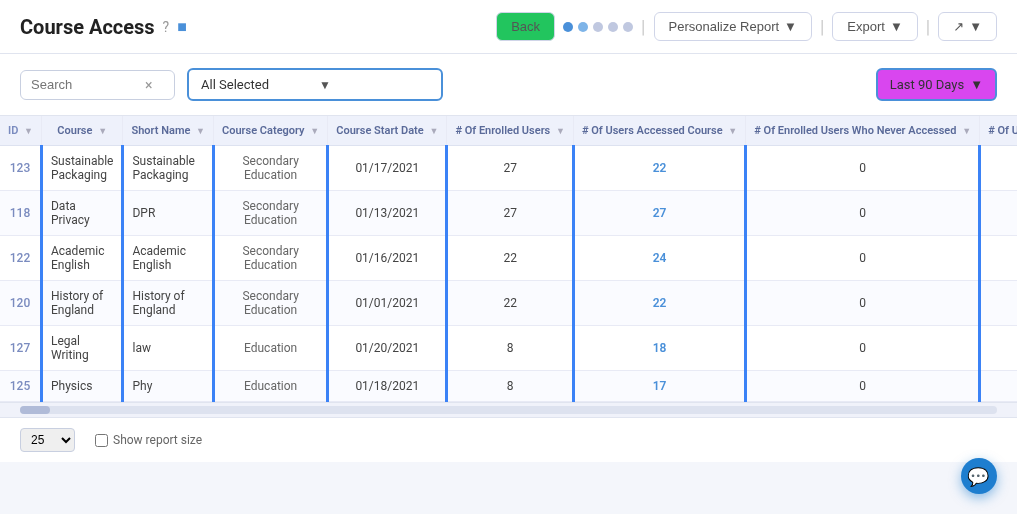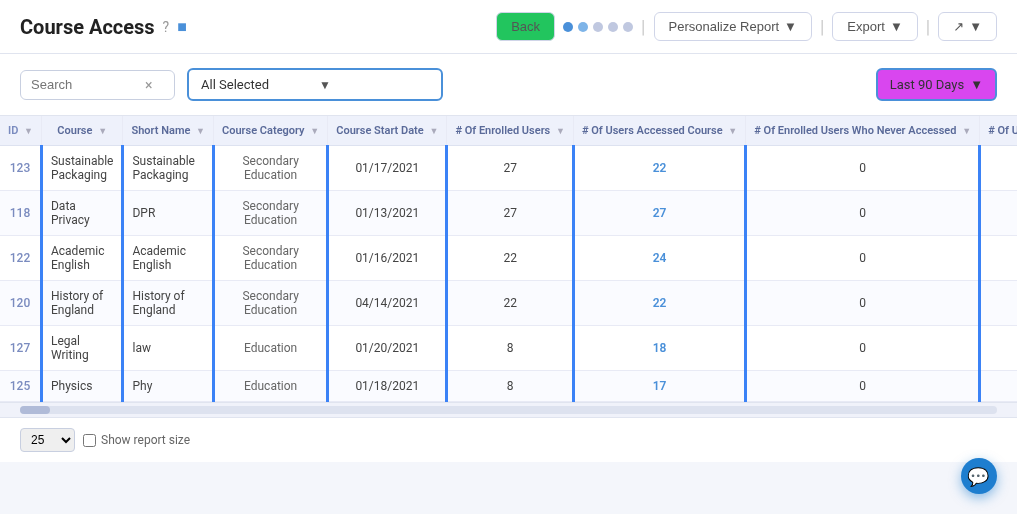--- a/index.html
+++ b/index.html
@@ -40,21 +40,21 @@
     tbody tr:nth-child(odd) { background: #fff; }
     tbody td { padding: 8px 8px; text-align: center; color: #444; border-right: 3px solid #3b82f6; vertical-align: middle; }
     tbody td.col-id { color: #7a8bbf; font-weight: 500; }
     tbody td.col-course { text-align: left; color: #444; }
     tbody td.col-short { text-align: left; color: #444; }
     tbody td.col-cat { color: #666; }
     tbody td.link { color: #4a90d9; font-weight: 600; cursor: pointer; }
     td.completed-col { font-weight: 700; color: #333; }
 
     .bottom-bar { background: #fff; padding: 10px 20px; display: flex; align-items: center; justify-content: space-between; border-top: 1px solid #e0e4ef; }
-    .bottom-left { display: flex; align-items: center; gap: 8px; }
+    .bottom-left { display: flex; align-items: center; gap: 20px; }
     .page-size-select { border: 1px solid #c8cfe0; border-radius: 4px; padding: 3px 6px; font-size: 12px; }
     .show-report-label { font-size: 12px; color: #666; display: flex; align-items: center; gap: 5px; }
     .show-report-label input[type=checkbox] { cursor: pointer; }
     .bottom-right { display: flex; gap: 8px; }
     .nav-btn { color: #4a90d9; font-size: 13px; cursor: pointer; background: none; border: none; padding: 4px 8px; }
     .fab { width: 36px; height: 36px; border-radius: 50%; background: #1e7ecf; color: #fff; display: flex; align-items: center; justify-content: center; font-size: 18px; cursor: pointer; position: fixed; bottom: 20px; right: 20px; box-shadow: 0 4px 12px rgba(30,126,207,0.5); }
 
     .scrollbar-area { display: flex; align-items: center; background: #f0f2fa; border-top: 1px solid #e0e4ef; padding: 3px 20px; }
     .scroll-track { flex: 1; height: 8px; background: #dde2ef; border-radius: 4px; position: relative; }
     .scroll-thumb { position: absolute; left: 0; top: 0; width: 30px; height: 8px; background: #b0bbd8; border-radius: 4px; }
@@ -159,21 +159,21 @@
           <td>22</td>
           <td class="link">24</td>
           <td>0</td>
           <td class="completed-col">20</td>
         </tr>
         <tr>
           <td class="col-id">120</td>
           <td class="col-course">History of England</td>
           <td class="col-short">History of England</td>
           <td class="col-cat">Secondary Education</td>
-          <td>04/14/2021</td>
+          <td>01/01/2021</td>
           <td>22</td>
           <td class="link">22</td>
           <td>0</td>
           <td class="completed-col">1</td>
         </tr>
         <tr>
           <td class="col-id">127</td>
           <td class="col-course">Legal Writing</td>
           <td class="col-short">law</td>
           <td class="col-cat">Education</td>

